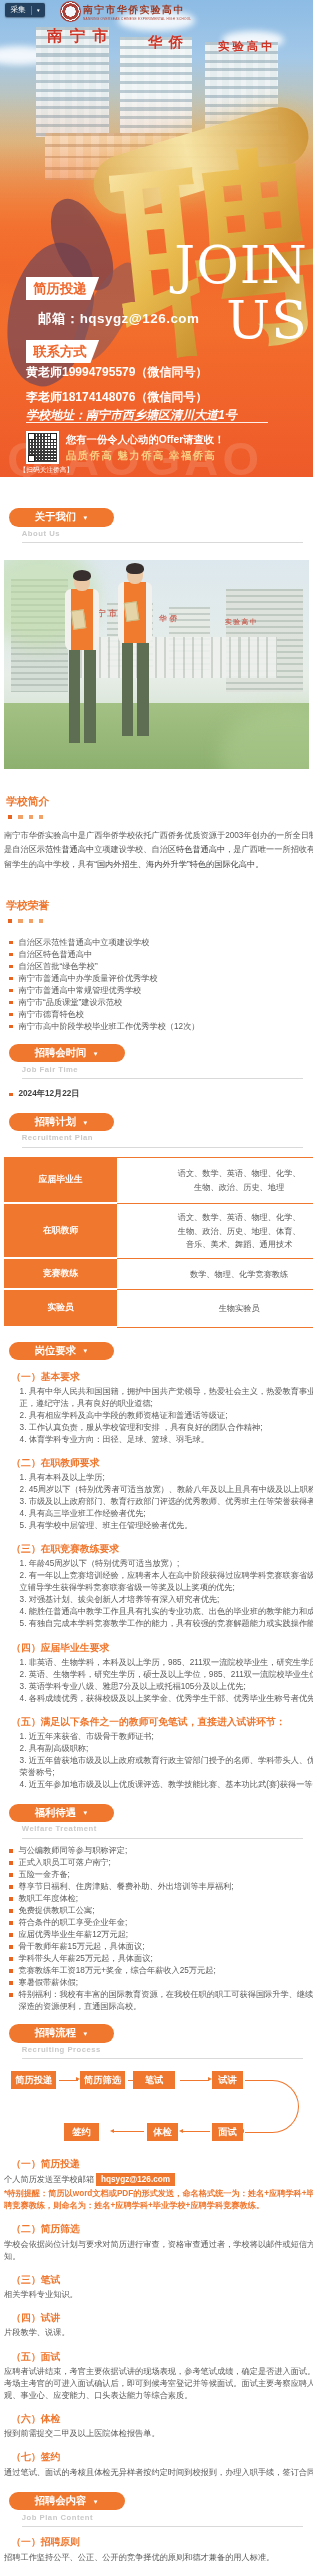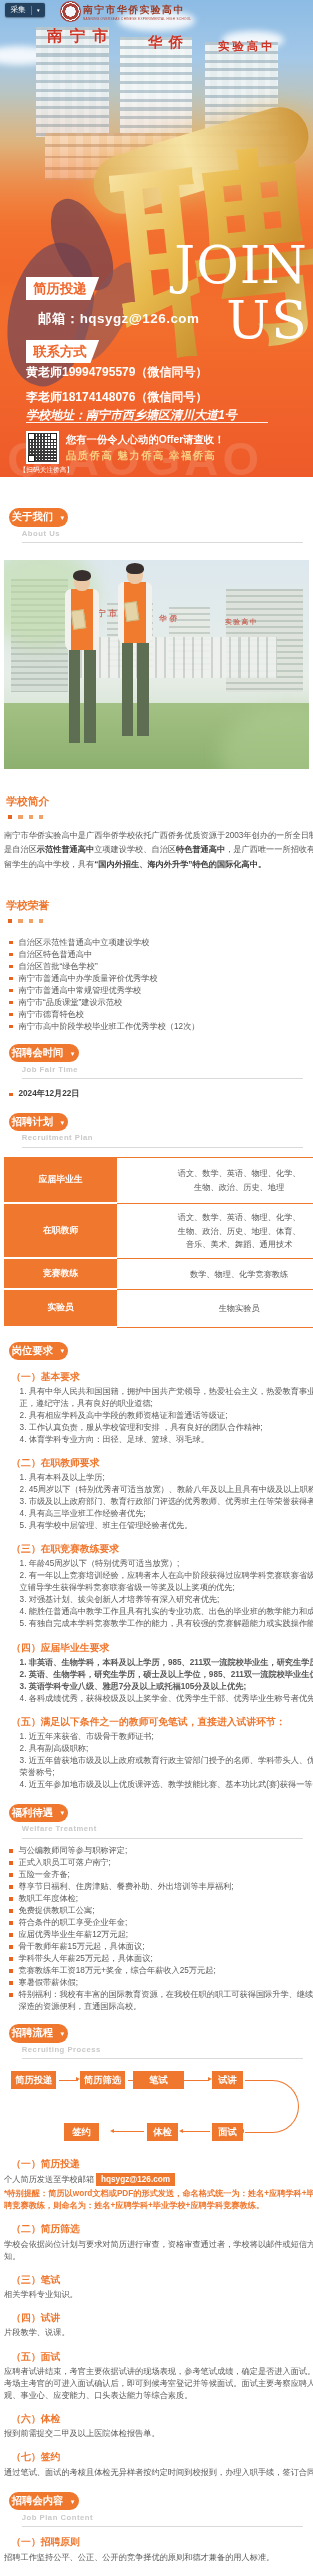--- a/index.html
+++ b/index.html
@@ -50,32 +50,32 @@
   .qr1 .qrpat { width:100%; height:100%; position:relative;
     background:repeating-linear-gradient(0deg,#3a3a3a 0 1.5px,transparent 1.5px 3.1px),
                repeating-linear-gradient(90deg,#3a3a3a 0 1.5px,#fff 1.5px 3.1px); }
   .qr1 .f { position:absolute; width:7.2px; height:7.2px; border:1.5px solid #222; background:#fff; }
   .watermark { position:absolute; left:7.2px; top:431px; font-size:47px; font-weight:bold; letter-spacing:4.1px;
     color:rgba(255,255,255,.13); z-index:4; white-space:nowrap; }
 
   
   .content { width:357px; margin-left:4.1px; }
   .pillblock { margin-left:8.8px; }
-  .pill { display:inline-flex; align-items:center; gap:6.2px; height:18.5px; padding:0 3px; border-radius:9.8px;
+  .pill { display:inline-flex; align-items:center; gap:6.2px; height:18.5px; padding:0 26px; border-radius:9.8px;
     background:#f0772e; color:#fff; font-weight:bold; font-size:10.3px; }
   .pill .tri { font-size:6.2px; }
   .pill-en { margin-left:13px; width:281px; border-bottom:1px solid #d9d9d9; padding:2.1px 0 4.6px 0;
     color:#c9c9c9; font-weight:bold; font-size:7.7px; letter-spacing:0.5px; }
   .h2o { color:#f0772e; font-weight:bold; font-size:10.8px; }
   .squares { display:flex; gap:6.2px; margin-top:6.2px; }
   .squares i { width:4.1px; height:4.1px; background:#f0a268; }
   .squares i:first-child { background:#e8641f; }
   .h3o { color:#f0772e; font-weight:bold; font-size:9.8px; padding-left:7.2px; }
   .pline { font-size:8.2px; color:#595959; line-height:12px; }
-  .bl { font-weight:bold; color:#3f3f3f; }
+  .bl { font-weight:normal; color:#3f3f3f; }
   .lst > div { position:relative; padding-left:15.5px; font-size:8.2px; color:#595959; line-height:12px; }
   .sq > div { padding-left:14.4px; }
   .sq > div::before { content:""; position:absolute; left:5.2px; top:4.1px; width:3.6px; height:3.6px; background:#e8641f; }
   .sq.bold > div { font-weight:bold; color:#3f3f3f; }
   .pre { white-space:pre-line; }
   .emailchip { display:inline-block; background:#f0772e; color:#fff; font-weight:bold; font-size:8.2px; padding:0.5px 4.6px; }
   .orange { color:#f0772e; }
 
   
   .photo { position:relative; width:305px; height:209px; margin:17px 0 0 4.1px; overflow:hidden;
@@ -350,21 +350,21 @@
     <div class="pill">
       <span>招聘流程</span>
       <span class="tri">▼</span>
     </div>
     <div class="pill-en">Recruiting Process</div>
   </div>
 
   <div class="flow">
     <div class="fbox" style="left:7.2px;top:0;width:45px;">简历投递</div>
     <div class="fbox" style="left:76px;top:0;width:45px;">简历筛选</div>
-    <div class="fbox" style="left:129px;top:0;width:51px;">笔试</div>
+    <div class="fbox" style="left:129px;top:0;width:42px;">笔试</div>
     <div class="fbox" style="left:208px;top:0;width:31px;">试讲</div>
     <div class="fline" style="left:55px;top:8.8px;width:18.5px;"></div>
     <div class="farrow-r" style="left:72px;top:6.2px;"></div>
     <div class="fline" style="left:124px;top:8.8px;width:16.5px;"></div>
     <div class="farrow-r" style="left:139px;top:6.2px;"></div>
     <div class="fline" style="left:176px;top:8.8px;width:29px;"></div>
     <div class="farrow-r" style="left:204px;top:6.2px;"></div>
     <div class="fcurve"></div>
     <div class="farrow-l" style="left:236px;top:58px;"></div>
     <div class="fbox" style="left:60px;top:52px;width:35px;">签约</div>

